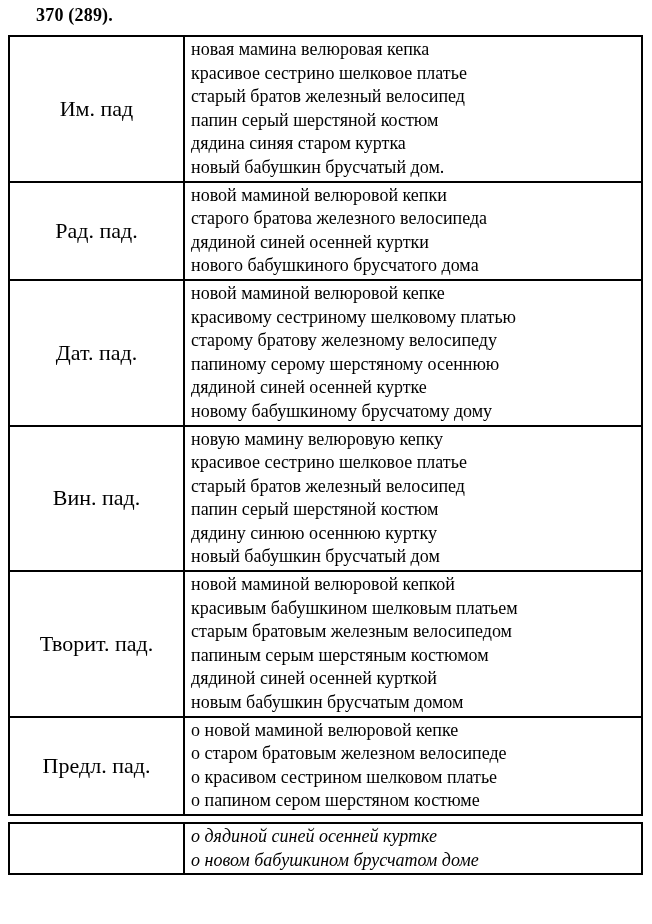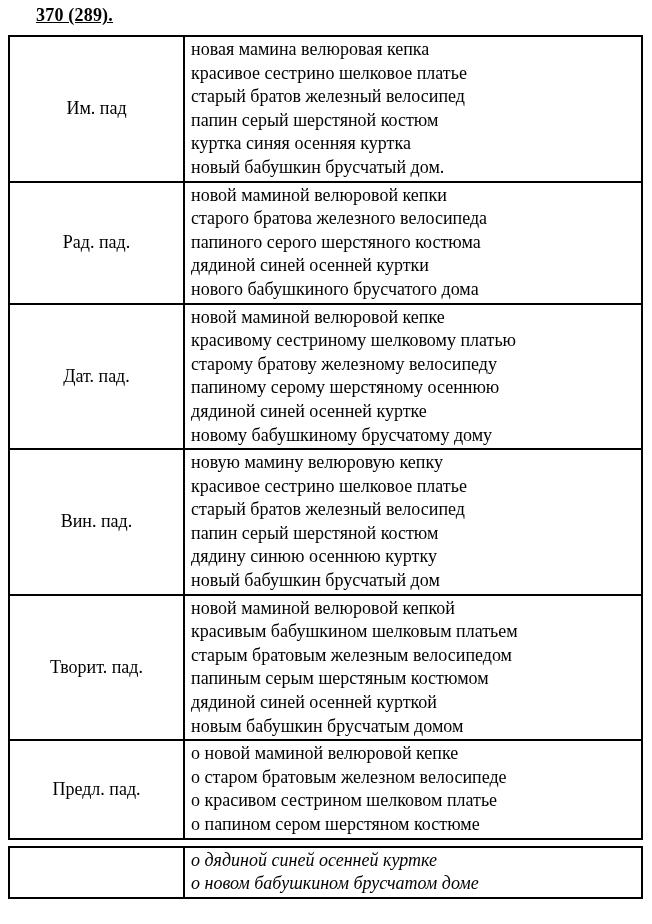--- a/index.html
+++ b/index.html
@@ -13,21 +13,20 @@
     font-family: "Liberation Serif", "DejaVu Serif", serif;
     color: #000000;
     position: relative;
     overflow: hidden;
   }
   .exercise-number {
     font-weight: bold;
     font-size: 18px;
     margin: 5px 0 9px 36px;
     letter-spacing: 0.2px;
-    text-decoration: underline;
   }
   .decl-table {
     margin-left: 8px;
     width: 635px;
     border: 2px solid #000000;
     box-sizing: border-box;
   }
   .decl-table.second {
     margin-top: 6px;
     font-style: italic;
@@ -39,21 +38,21 @@
   .t-row:last-child {
     border-bottom: none;
   }
   .case-cell {
     width: 175px;
     min-width: 175px;
     border-right: 2px solid #000000;
     display: flex;
     align-items: center;
     justify-content: center;
-    font-size: 18px;
+    font-size: 22px;
     box-sizing: border-box;
   }
   .forms-cell {
     flex: 1;
     padding: 1px 4px 1px 6px;
   }
   .form-line {
     font-size: 18px;
     line-height: 23.6px;
     white-space: nowrap;
@@ -66,31 +65,30 @@
 
 <div class="decl-table">
 
   <div class="t-row">
     <div class="case-cell">Им. пад</div>
     <div class="forms-cell">
       <div class="form-line">новая мамина велюровая кепка</div>
       <div class="form-line">красивое сестрино шелковое платье</div>
       <div class="form-line">старый братов железный велосипед</div>
       <div class="form-line">папин серый шерстяной костюм</div>
-      <div class="form-line">куртка синяя осенняя куртка</div>
+      <div class="form-line">дядина синяя старом куртка</div>
       <div class="form-line">новый бабушкин брусчатый дом.</div>
     </div>
   </div>
 
   <div class="t-row">
     <div class="case-cell">Рад. пад.</div>
     <div class="forms-cell">
       <div class="form-line">новой маминой велюровой кепки</div>
       <div class="form-line">старого братова железного велосипеда</div>
-      <div class="form-line">папиного серого шерстяного костюма</div>
       <div class="form-line">дядиной синей осенней куртки</div>
       <div class="form-line">нового бабушкиного брусчатого дома</div>
     </div>
   </div>
 
   <div class="t-row">
     <div class="case-cell">Дат. пад.</div>
     <div class="forms-cell">
       <div class="form-line">новой маминой велюровой кепке</div>
       <div class="form-line">красивому сестриному шелковому платью</div>

